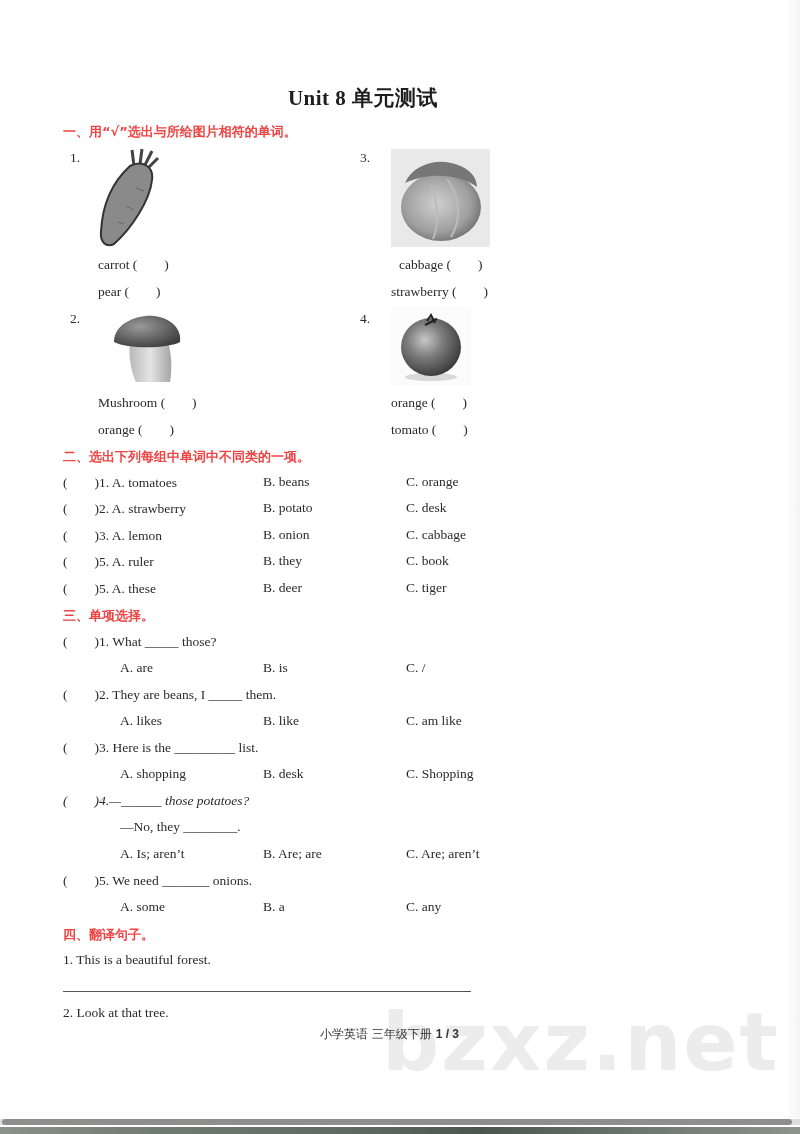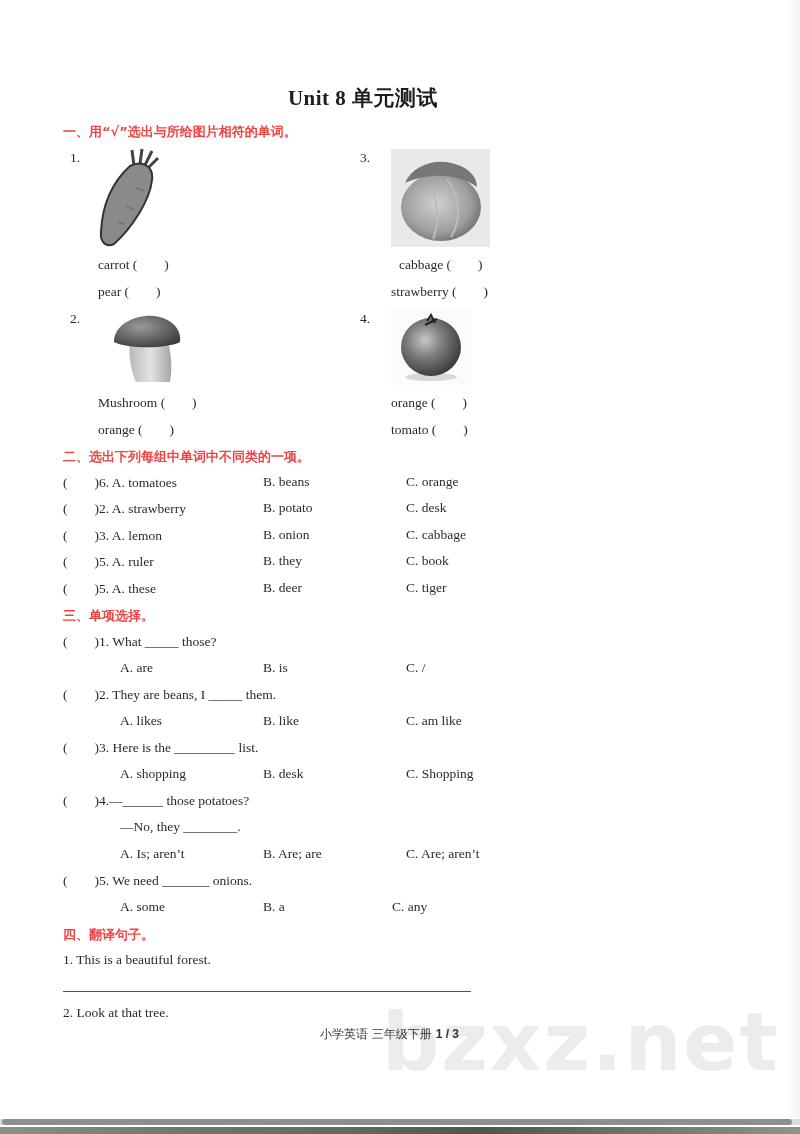--- a/index.html
+++ b/index.html
@@ -98,21 +98,21 @@
       <ellipse cx="40" cy="70" rx="26" ry="4" fill="#d8d8d8"></ellipse>
       <ellipse cx="40" cy="40" rx="30" ry="29" fill="url(#tom)"></ellipse>
       <path d="M36 14 L40 8 L44 16 M34 18 L46 12" stroke="#222" stroke-width="2" fill="none"></path>
     </svg>
   </div>
   <div class="abs t" style="left:391px;top:394px;">orange (　　)</div>
   <div class="abs t" style="left:391px;top:421px;">tomato (　　)</div>
 
   <div class="abs sec" style="top:448px;">二、选出下列每组中单词中不同类的一项。</div>
 
-  <div class="abs t" style="left:63px;top:474px;">(　　)6. A. tomatoes</div>
+  <div class="abs t" style="left:63px;top:474px;">(　　)1. A. tomatoes</div>
   <div class="abs t" style="left:263px;top:474px;">B. beans</div>
   <div class="abs t" style="left:406px;top:474px;">C. orange</div>
 
   <div class="abs t" style="left:63px;top:500px;">(　　)2. A. strawberry</div>
   <div class="abs t" style="left:263px;top:500px;">B. potato</div>
   <div class="abs t" style="left:406px;top:500px;">C. desk</div>
 
   <div class="abs t" style="left:63px;top:527px;">(　　)3. A. lemon</div>
   <div class="abs t" style="left:263px;top:527px;">B. onion</div>
   <div class="abs t" style="left:406px;top:527px;">C. cabbage</div>
@@ -135,30 +135,30 @@
   <div class="abs t" style="left:63px;top:686px;">(　　)2. They are beans, I _____ them.</div>
   <div class="abs t" style="left:120px;top:713px;">A. likes</div>
   <div class="abs t" style="left:263px;top:713px;">B. like</div>
   <div class="abs t" style="left:406px;top:713px;text-align:center;">C. am like</div>
 
   <div class="abs t" style="left:63px;top:739px;">(　　)3. Here is the _________ list.</div>
   <div class="abs t" style="left:120px;top:766px;">A. shopping</div>
   <div class="abs t" style="left:263px;top:766px;">B. desk</div>
   <div class="abs t" style="left:406px;top:766px;">C. Shopping</div>
 
-  <div class="abs t" style="left:63px;top:792px;">(　　)4.—______ those potatoes?</div>
+  <div class="abs t" style="left:63px;top:792px;font-style:italic;">(　　)4.—______ those potatoes?</div>
   <div class="abs t" style="left:120px;top:819px;">—No, they ________.</div>
   <div class="abs t" style="left:120px;top:846px;">A. Is; aren’t</div>
   <div class="abs t" style="left:263px;top:846px;">B. Are; are</div>
   <div class="abs t" style="left:406px;top:846px;">C. Are; aren’t</div>
 
   <div class="abs t" style="left:63px;top:872px;">(　　)5. We need _______ onions.</div>
   <div class="abs t" style="left:120px;top:899px;">A. some</div>
   <div class="abs t" style="left:263px;top:899px;">B. a</div>
-  <div class="abs t" style="left:392px;top:899px;">C. any</div>
+  <div class="abs t" style="left:406px;top:899px;">C. any</div>
 
   <div class="abs sec" style="top:926px;">四、翻译句子。</div>
   <div class="abs t" style="left:63px;top:952px;">1. This is a beautiful forest.</div>
   <div class="blankline"></div>
   <div class="abs t" style="left:63px;top:1005px;">2. Look at that tree.</div>
 
   <div class="abs footer">
     <span>小学英语  三年级下册</span>
     <b>1 / 3</b>
   </div>

